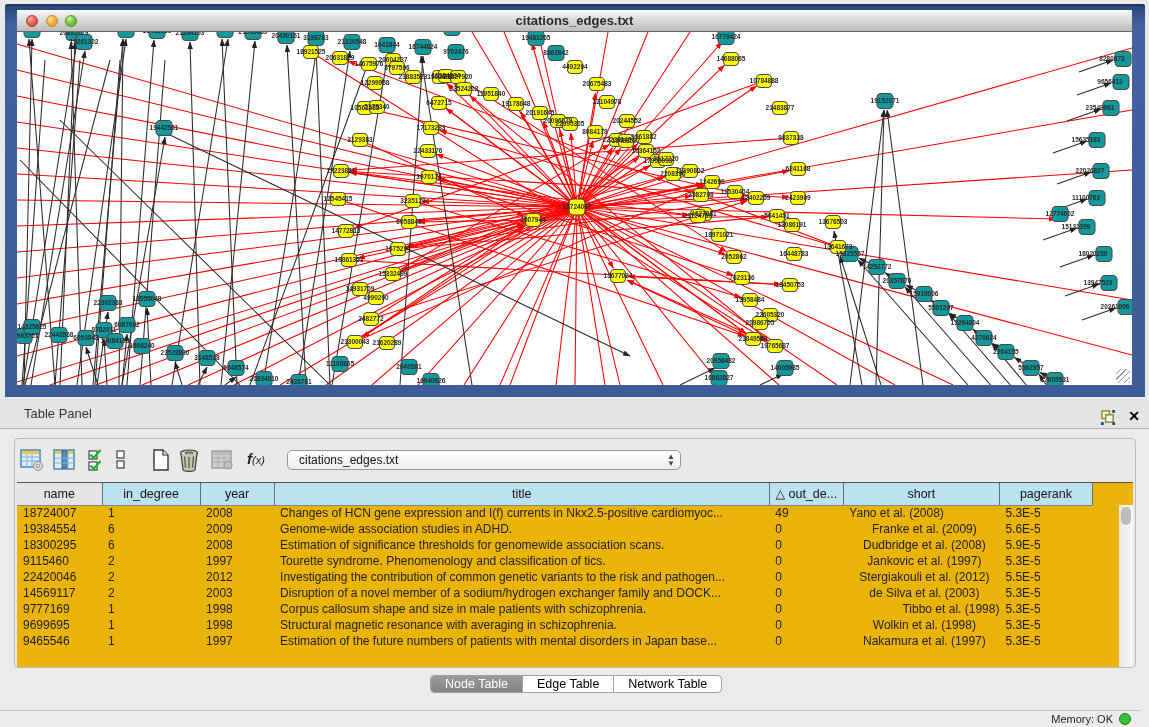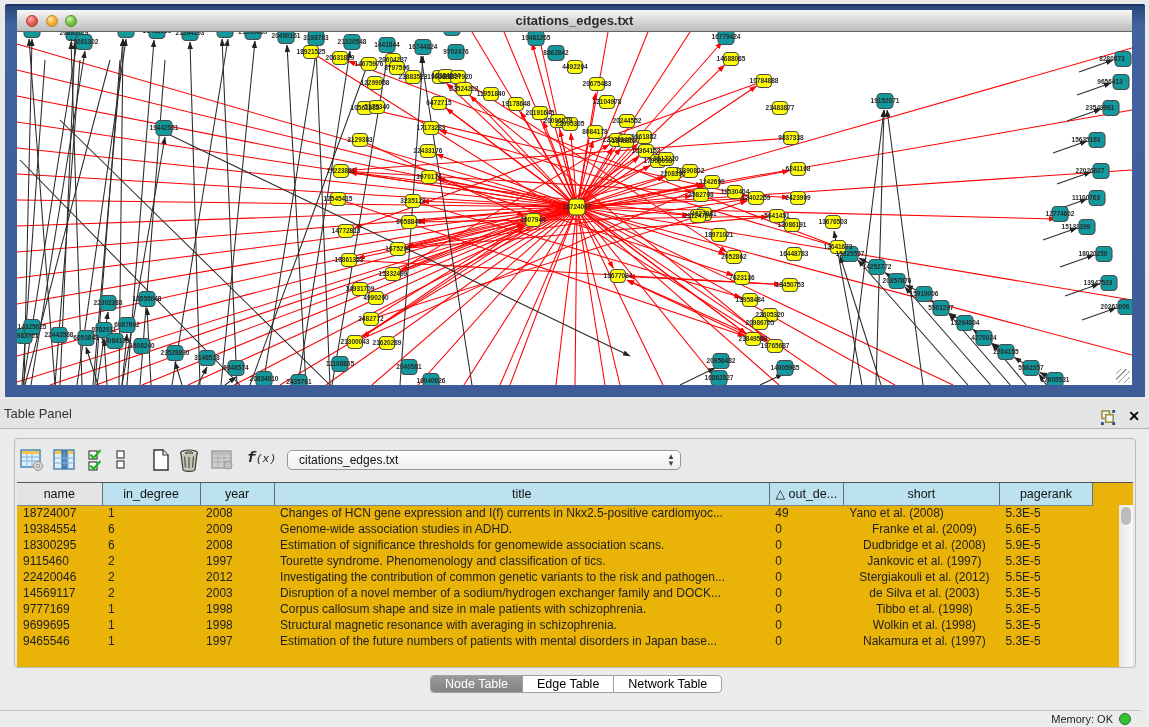--- a/index.html
+++ b/index.html
@@ -5,21 +5,21 @@
 body{font-family:"Liberation Sans",sans-serif;background:#e9e9e9;position:relative}
 #win{position:absolute;left:5px;top:4px;width:1140px;height:393px;background:linear-gradient(180deg,#2a4779 0,#41639f 20px,#3d5c98 100%);border-top:2px solid #1d3560;border-radius:2px 2px 0 0}
 #titlebar{position:absolute;left:12px;top:4px;right:13px;height:22px;background:linear-gradient(#f7f7f7,#d6d6d6 55%,#bcbcbc);border-bottom:1px solid #666;text-align:center;font-size:13px;font-weight:bold;color:#2a2a2a;line-height:22px}
 .tl{position:absolute;top:4.5px;width:12px;height:12px;border-radius:50%}
 #tlr{left:9px;background:radial-gradient(circle at 35% 30%,#ffb0a8,#ec6458 45%,#c93a31);border:1px solid #b03a30}
 #tly{left:29px;background:radial-gradient(circle at 35% 30%,#ffe9b0,#f6b13d 45%,#d98e1f);border:1px solid #c08a24}
 #tlg{left:48px;background:radial-gradient(circle at 35% 30%,#d6f5b0,#7cc648 45%,#539e27);border:1px solid #58941f}
 #canvas{position:absolute;left:12px;top:26px;width:1115px;height:353px;background:#fff;overflow:hidden}
 #grip{position:absolute;right:2px;bottom:2px;width:14px;height:14px;background:repeating-linear-gradient(135deg,transparent 0 3px,#999 3px 4px)}
 #tp{position:absolute;left:0;top:399px;width:1149px;height:328px;background:#ebebeb}
-#tphead{position:absolute;left:0;top:0;width:100%;height:30px;background:#e4e4e4;border-bottom:1px solid #b6b6b6;font-size:13px;color:#333;line-height:30px;padding-left:4px}
+#tphead{position:absolute;left:0;top:0;width:100%;height:30px;background:#e4e4e4;border-bottom:1px solid #b6b6b6;font-size:13px;color:#333;line-height:30px;padding-left:24px}
 #fico{position:absolute;right:33px;top:11px;width:15px;height:15px}
 #xico{position:absolute;right:9px;top:0;line-height:35px;font-size:14px;font-weight:bold;color:#000}
 #container{position:absolute;left:14px;top:39px;width:1122px;height:230px;border:1px solid #bbb;border-radius:4px;background:#e9e9e9;overflow:hidden}
 .ticon{position:absolute;top:9px}
 #dd{position:absolute;left:272px;top:11px;width:394px;height:20px;border:1px solid #999;border-radius:5px;background:linear-gradient(#fff,#ededed);font-size:12px;line-height:19px;padding-left:11px;color:#111}
 #ddknob{position:absolute;right:5px;top:2px;font-size:8px;color:#444;line-height:7px}
 #tablewrap{position:absolute;left:2px;top:43px;right:2px;bottom:0;border-top:1px solid #555;background:#eab308}
 table{border-collapse:collapse;table-layout:fixed;width:1076px;font-size:12px}
 th{background:#bde2ef;font-weight:normal;border-right:1px solid #607078;border-bottom:1px solid #788890;height:22px;padding:0;font-size:12.5px;color:#111}
 th.first{background:#e4e4e4}
@@ -567,21 +567,21 @@
         <ellipse cx="12" cy="5" rx="4" ry="1.2" fill="#a8a898" stroke="#3a3a3a" stroke-width="0.8"></ellipse>
         <path d="M4 6 L6 21.5 a6 1.8 0 0 0 12 0 L20 6" fill="#c4c4b4" stroke="#3a3a3a" stroke-width="1.2"></path>
         <path d="M7.5 8.5l1 11M12 9v11M16.5 8.5l-1 11" stroke="#5a5a4a" stroke-width="1.3"></path>
       </svg>
 <svg class="ticon" style="left:195px" width="24" height="24" viewBox="0 0 24 24">
         <rect x="2" y="3" width="19" height="17" fill="#cfcfcf" stroke="#9a9a9a" stroke-width="1.4"></rect>
         <rect x="3" y="4" width="17" height="3" fill="#bdbdbd"></rect>
         <path d="M3 10h18M3 14h18M8 7v13M14 7v13" stroke="#aaa"></path>
         <circle cx="18" cy="17" r="4" fill="#c0c0c0" stroke="#999"></circle>
       </svg>
-<div class="ticon" style="left:232px;top:11px;font-family:Liberation Mono, monospace;font-style:italic;font-size:15px;color:#222"><b>f</b><span style="font-size:11px">(x)</span></div>
+<div class="ticon" style="left:232px;top:11px;font-family:Liberation Sans, sans-serif;font-style:italic;font-size:15px;color:#222"><b>f</b><span style="font-size:11px">(x)</span></div>
     <div id="dd">citations_edges.txt<div id="ddknob">▲<br>▼</div></div>
     <div id="tablewrap">
       <table>
       <colgroup>
             <col style="width:85px">
             <col style="width:98px">
             <col style="width:74px">
             <col style="width:495px">
             <col style="width:74px">
             <col style="width:156px">
@@ -652,21 +652,21 @@
               <td>0</td>
               <td style="text-align:center">de Silva et al. (2003)</td>
               <td>5.3E-5</td>
             </tr>
 <tr>
               <td>9777169</td>
               <td>1</td>
               <td>1998</td>
               <td>Corpus callosum shape and size in male patients with schizophrenia.</td>
               <td>0</td>
-              <td style="text-align:center">Tibbo et al. (1998)</td>
+              <td style="text-align:right">Tibbo et al. (1998)</td>
               <td>5.3E-5</td>
             </tr>
 <tr>
               <td>9699695</td>
               <td>1</td>
               <td>1998</td>
               <td>Structural magnetic resonance with averaging in schizophrenia.</td>
               <td>0</td>
               <td style="text-align:center">Wolkin et al. (1998)</td>
               <td>5.3E-5</td>

